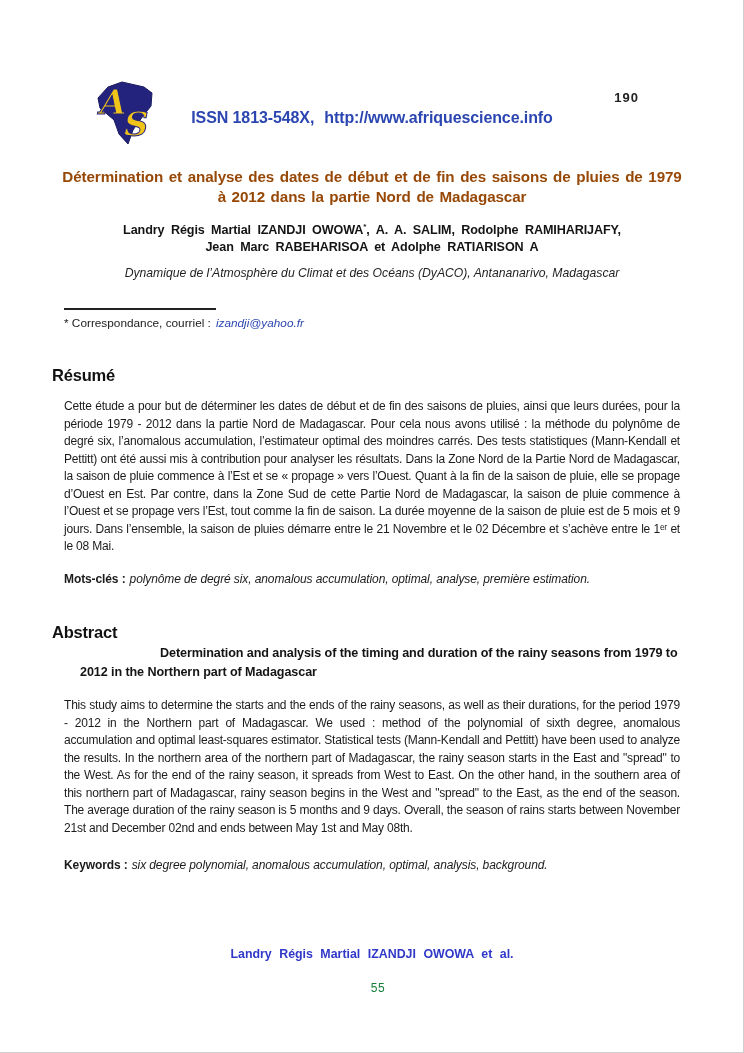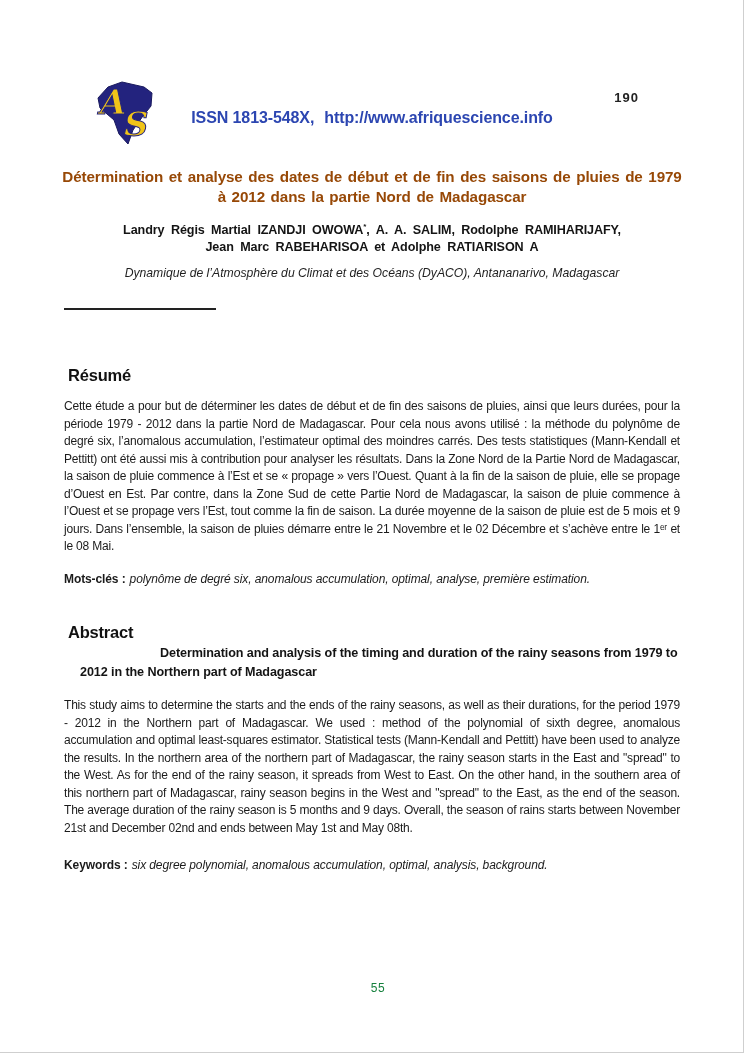--- a/index.html
+++ b/index.html
@@ -54,21 +54,21 @@
     position:absolute;top:308px;left:64px;width:152px;height:0;
     border-top:2px solid #222;
   }
   .footnote{
     position:absolute;top:316px;left:64px;width:616px;
     font-size:11.8px;color:#1b1b1b;
   }
   .footnote .email{color:#2c46b1;font-style:italic;margin-left:5px;}
   
   .section-heading{
-    position:absolute;left:68px;
+    position:absolute;left:52px;
     font-weight:bold;font-size:16.5px;color:#111;letter-spacing:-0.2px;
   }
   .h-resume{top:366px;}
   .h-abstract{top:623px;}
   .body-par{
     position:absolute;left:64px;width:616px;
     font-size:12px;line-height:17.5px;text-align:justify;
     color:#1b1b1b;letter-spacing:-0.2px;
   }
   .p-resume{top:398px;}
@@ -114,25 +114,27 @@
 
   <div class="doc-title">Détermination et analyse des dates de début et de fin des saisons de pluies de 1979 à 2012 dans la partie Nord de Madagascar</div>
 
   <div class="authors"><span>Landry Régis Martial IZANDJI OWOWA</span><sup>*</sup><span>, A. A. SALIM, Rodolphe RAMIHARIJAFY,</span><br>
     <span>Jean Marc RABEHARISOA et Adolphe RATIARISON A</span>
   </div>
 
   <div class="affiliation">Dynamique de l’Atmosphère du Climat et des Océans (DyACO), Antananarivo, Madagascar</div>
 
   <div class="footnote-rule"></div>
+  <div class="footnote"><span>* Correspondance, courriel :</span><span class="email">izandji@yahoo.fr</span></div>
 
   <div class="section-heading h-resume">Résumé</div>
   <div class="body-par p-resume">Cette étude a pour but de déterminer les dates de début et de fin des saisons de pluies, ainsi que leurs durées, pour la période 1979 - 2012 dans la partie Nord de Madagascar. Pour cela nous avons utilisé : la méthode du polynôme de degré six, l’anomalous accumulation, l’estimateur optimal des moindres carrés. Des tests statistiques (Mann-Kendall et Pettitt) ont été aussi mis à contribution pour analyser les résultats. Dans la Zone Nord de la Partie Nord de Madagascar, la saison de pluie commence à l’Est et se « propage » vers l’Ouest. Quant à la fin de la saison de pluie, elle se propage d’Ouest en Est. Par contre, dans la Zone Sud de cette Partie Nord de Madagascar, la saison de pluie commence à l’Ouest et se propage vers l’Est, tout comme la fin de saison. La durée moyenne de la saison de pluie est de 5 mois et 9 jours. Dans l’ensemble, la saison de pluies démarre entre le 21 Novembre et le 02 Décembre et s’achève entre le 1ᵉʳ et le 08 Mai.</div>
   <div class="kw-line kw-resume"><span class="kw-label">Mots-clés :</span><span class="kw-text">polynôme de degré six, anomalous accumulation, optimal, analyse, première estimation.</span></div>
 
   <div class="section-heading h-abstract">Abstract</div>
   <div class="abstract-subtitle">Determination and analysis of the timing and duration of the rainy seasons from 1979 to 2012 in the Northern part of Madagascar</div>
   <div class="body-par p-abstract">This study aims to determine the starts and the ends of the rainy seasons, as well as their durations, for the period 1979 - 2012 in the Northern part of Madagascar. We used : method of the polynomial of sixth degree, anomalous accumulation and optimal least-squares estimator. Statistical tests (Mann-Kendall and Pettitt) have been used to analyze the results. In the northern area of the northern part of Madagascar, the rainy season starts in the East and "spread" to the West. As for the end of the rainy season, it spreads from West to East. On the other hand, in the southern area of this northern part of Madagascar, rainy season begins in the West and "spread" to the East, as the end of the season. The average duration of the rainy season is 5 months and 9 days. Overall, the season of rains starts between November 21st and December 02nd and ends between May 1st and May 08th.</div>
   <div class="kw-line kw-abstract"><span class="kw-label">Keywords :</span><span class="kw-text">six degree polynomial, anomalous accumulation, optimal, analysis, background.</span></div>
 
+  <div class="footer-authors">Landry Régis Martial IZANDJI OWOWA et al.</div>
   <div class="footer-page">55</div>
 
 </div>
 
 </body></html>

